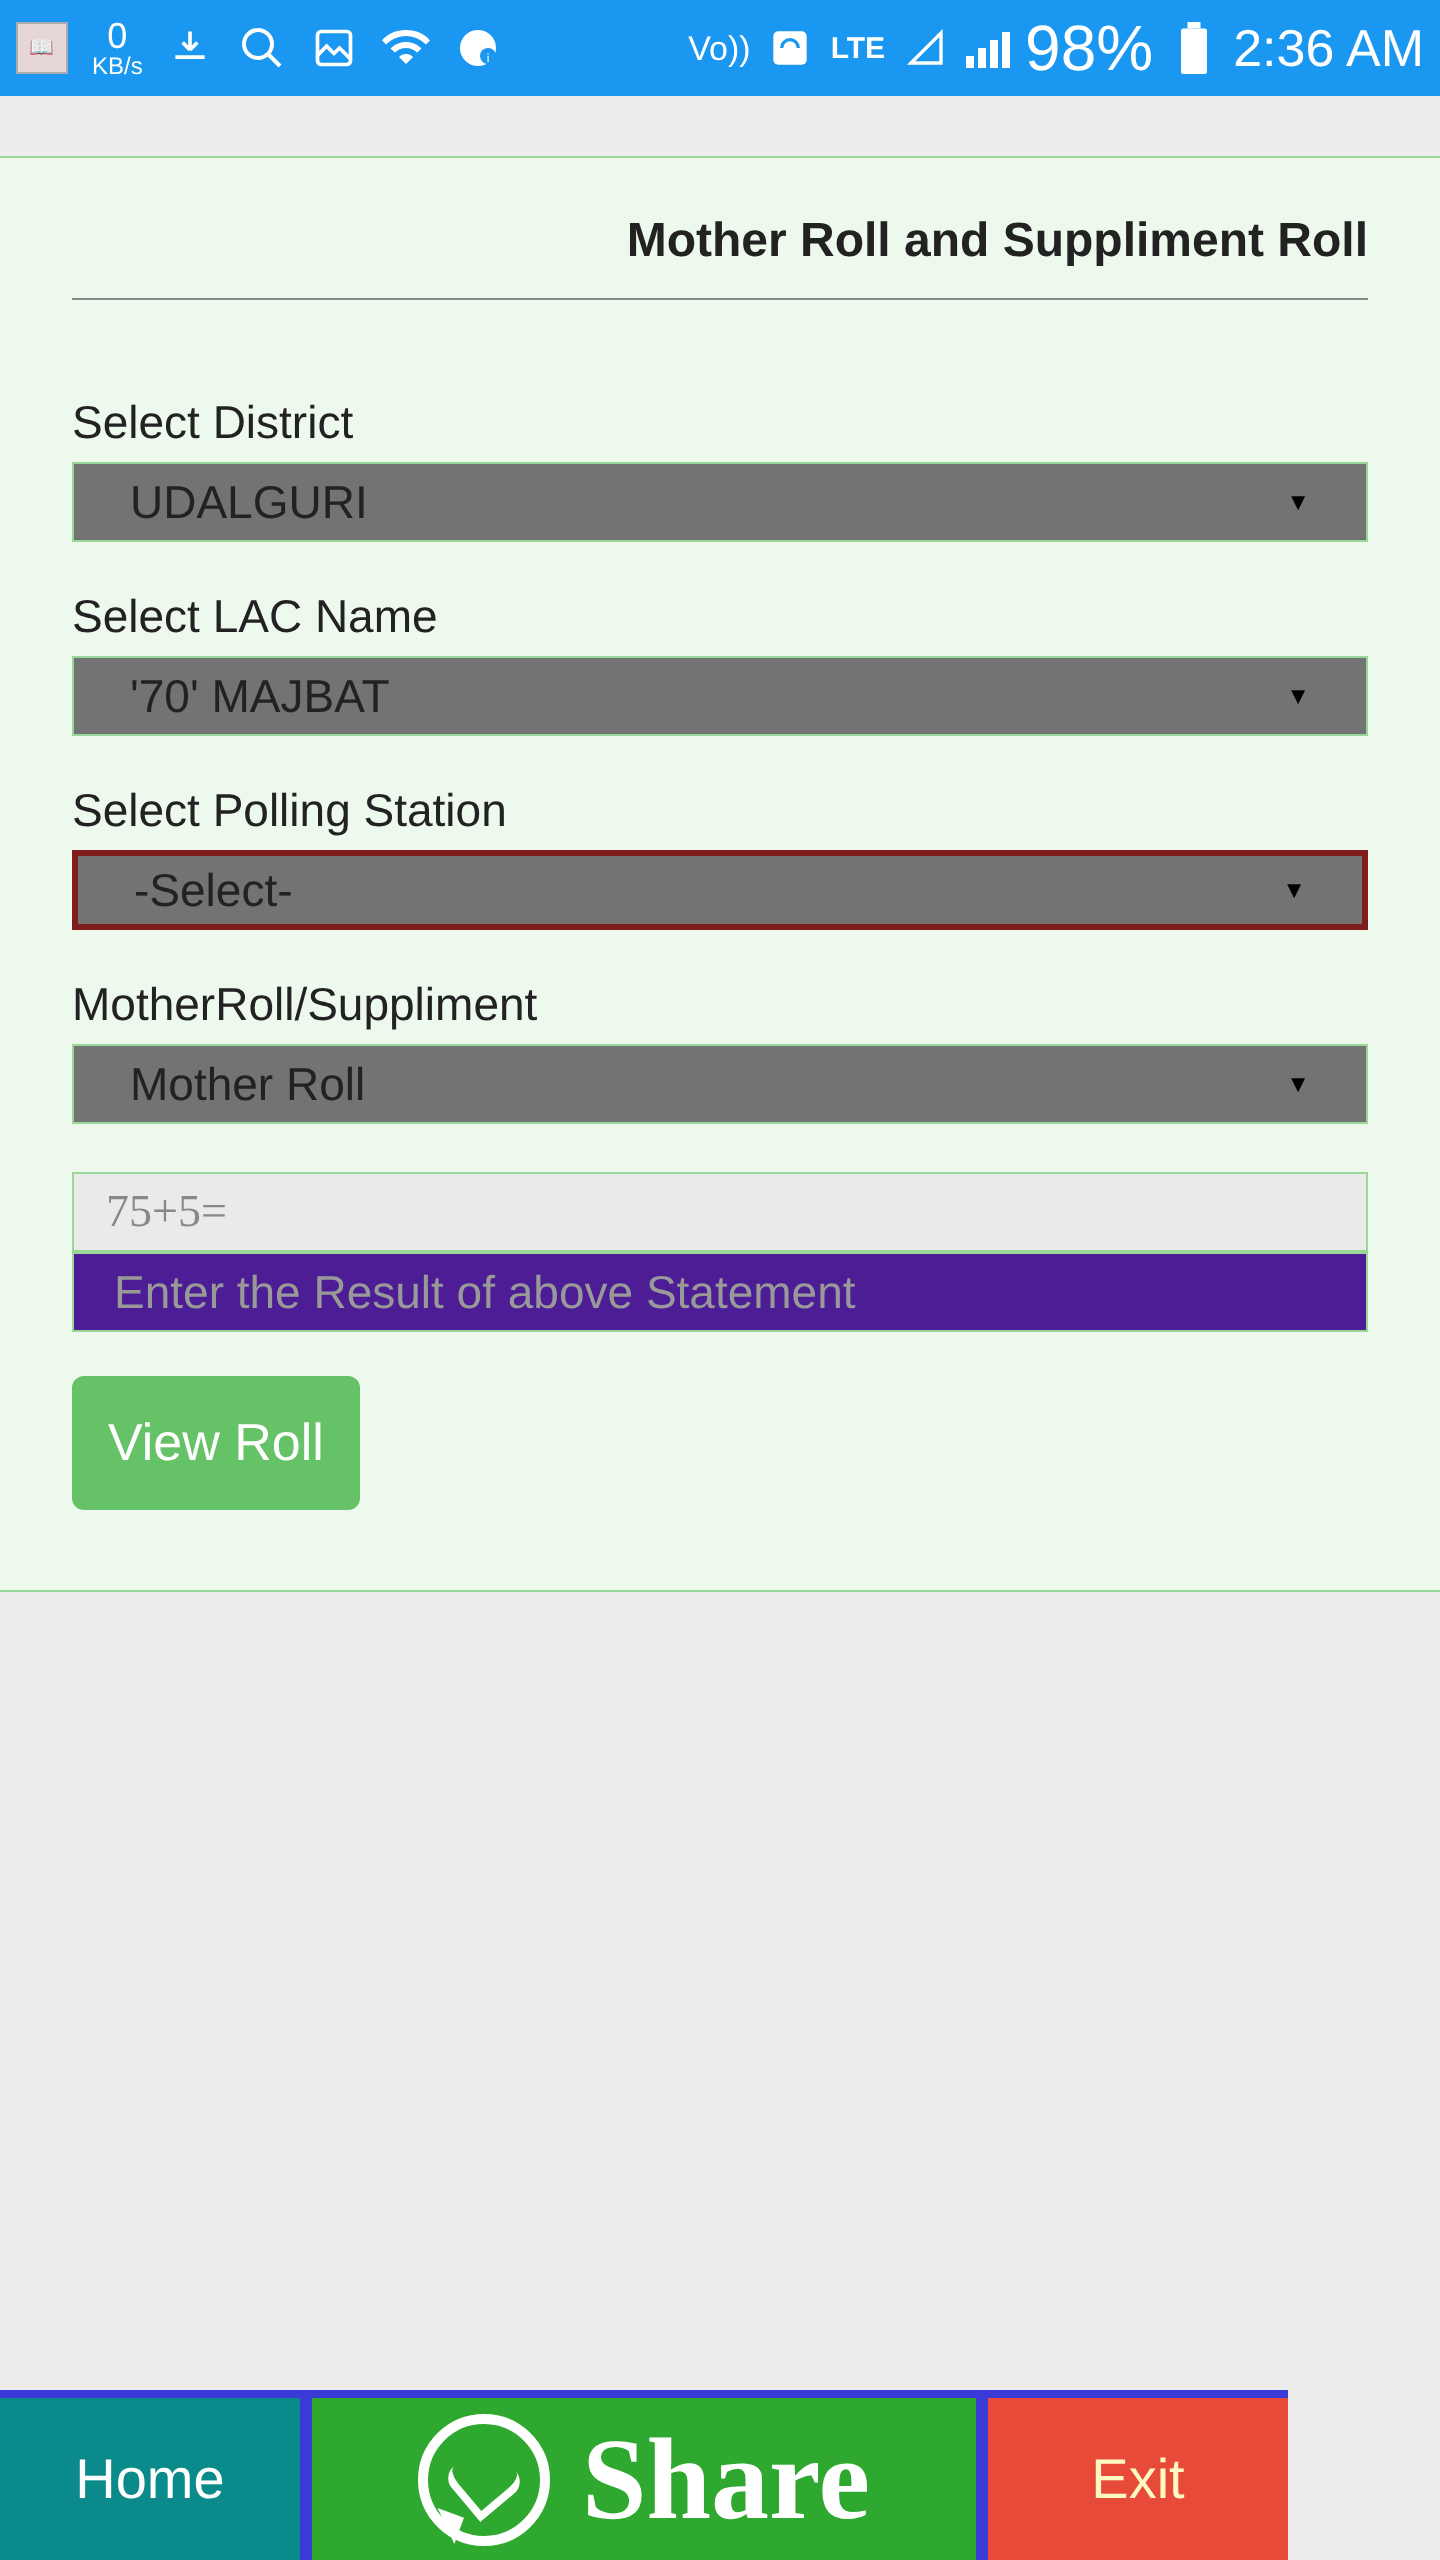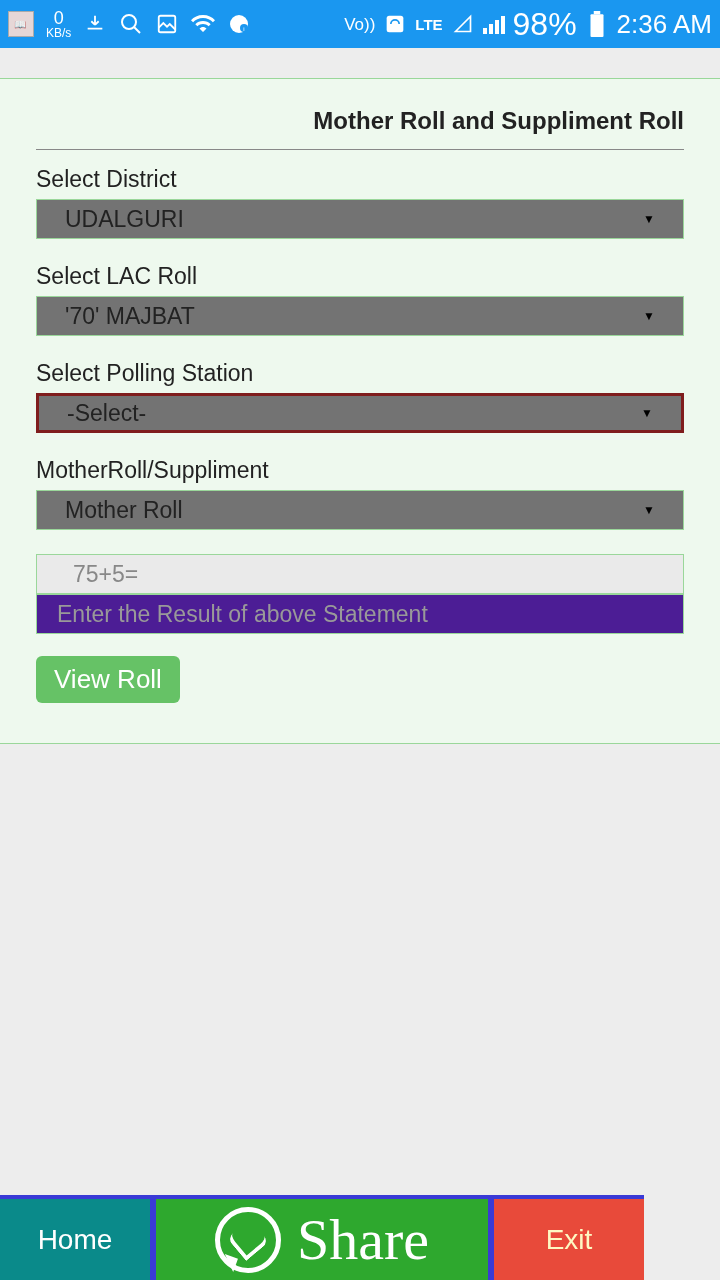--- a/index.html
+++ b/index.html
@@ -29,71 +29,71 @@
     border-bottom: 1px solid #9ad79a;
     margin-top: 30px;
     padding: 28px 36px 40px 36px;
   }
   
   .page-title {
     font-size: 24px; font-weight: bold; text-align: right; color: #222;
     padding-bottom: 14px; border-bottom: 1px solid #888;
   }
   
-  .field-block { margin-top: 16px; }
+  .field-block { margin-top: 48px; }
   .field-block + .field-block { margin-top: 24px; }
   .field-label { font-size: 23px; color: #222; margin-bottom: 6px; }
   
   .select-box {
     width: 100%; height: 40px; background: #737373;
     border: 1px solid #9ad79a;
     display: flex; align-items: center; justify-content: space-between;
     padding: 0 28px 0 28px; font-size: 23px; color: #222;
     position: relative;
   }
   .select-box.focused { border: 3px solid #7f1d1d; }
   .select-caret { font-size: 12px; color: #000; }
   
   .captcha-box {
     width: 100%; height: 40px; background: #eaeaea;
     border: 1px solid #9ad79a;
-    display: flex; align-items: center; padding: 0 36px;
-    font-size: 23px; color: #888; margin-top: 24px;
+    display: flex; align-items: center; padding: 0 16px;
+    font-size: 23px; color: #888; margin-top: 24px; font-family: Liberation Serif, serif;
   }
   
   .result-input {
     width: 100%; height: 40px; background: #4c1d95;
     border: 1px solid #9ad79a;
     font-size: 23px; color: #888; padding: 0 20px; 
     outline: none;
   }
   .result-input::placeholder { color: #999; }
   
   .view-btn {
     margin-top: 22px; background: #66c266; color: #fff;
-    font-size: 26px; padding: 8px 18px; border: none;
+    font-size: 26px; padding: 18px 18px; border: none;
     border-radius: 6px; cursor: pointer;
   }
   
   .bottom-nav {
     position: absolute; bottom: 0; left: 0; width: 644px; height: 85px;
     display: flex; border-top: 4px solid #3a3ad6;
   }
   .nav-home {
     width: 150px; height: 100%; background: #0a8a8a;
     display: flex; align-items: center; justify-content: center;
     color: #fff; font-size: 28px; cursor: pointer;
   }
   .nav-share {
     flex: 1; height: 100%; background: #2ea82e;
     border-left: 6px solid #3a3ad6; border-right: 6px solid #3a3ad6;
     display: flex; align-items: center; justify-content: center; gap: 16px;
     cursor: pointer;
   }
-  .nav-share-text { color: #fff; font-size: 58px; font-weight: normal; font-family: Georgia, serif; }
+  .nav-share-text { color: #fff; font-size: 58px; font-weight: bold; font-family: Georgia, serif; }
   .wa-icon {
     width: 66px; height: 66px; border: 5px solid #fff; border-radius: 50%;
     display: flex; align-items: center; justify-content: center; position: relative;
   }
   .wa-icon::after {
     content: ""; position: absolute; bottom: -2px; left: 2px;
     width: 0; height: 0; border-top: 14px solid #fff; border-left: 14px solid transparent;
     transform: rotate(20deg);
   }
   .wa-phone { width: 30px; height: 30px; border: 4px solid #fff; border-radius: 8px 0 8px 0; border-top: none; border-right: none; transform: rotate(-40deg); }
@@ -184,21 +184,21 @@
 
   <div class="field-block">
     <div class="field-label">Select District</div>
     <div class="select-box">
       <span>UDALGURI</span>
       <span class="select-caret">▼</span>
     </div>
   </div>
 
   <div class="field-block">
-    <div class="field-label">Select LAC Roll</div>
+    <div class="field-label">Select LAC Name</div>
     <div class="select-box">
       <span>'70' MAJBAT</span>
       <span class="select-caret">▼</span>
     </div>
   </div>
 
   <div class="field-block">
     <div class="field-label">Select Polling Station</div>
     <div class="select-box focused">
       <span>-Select-</span>

